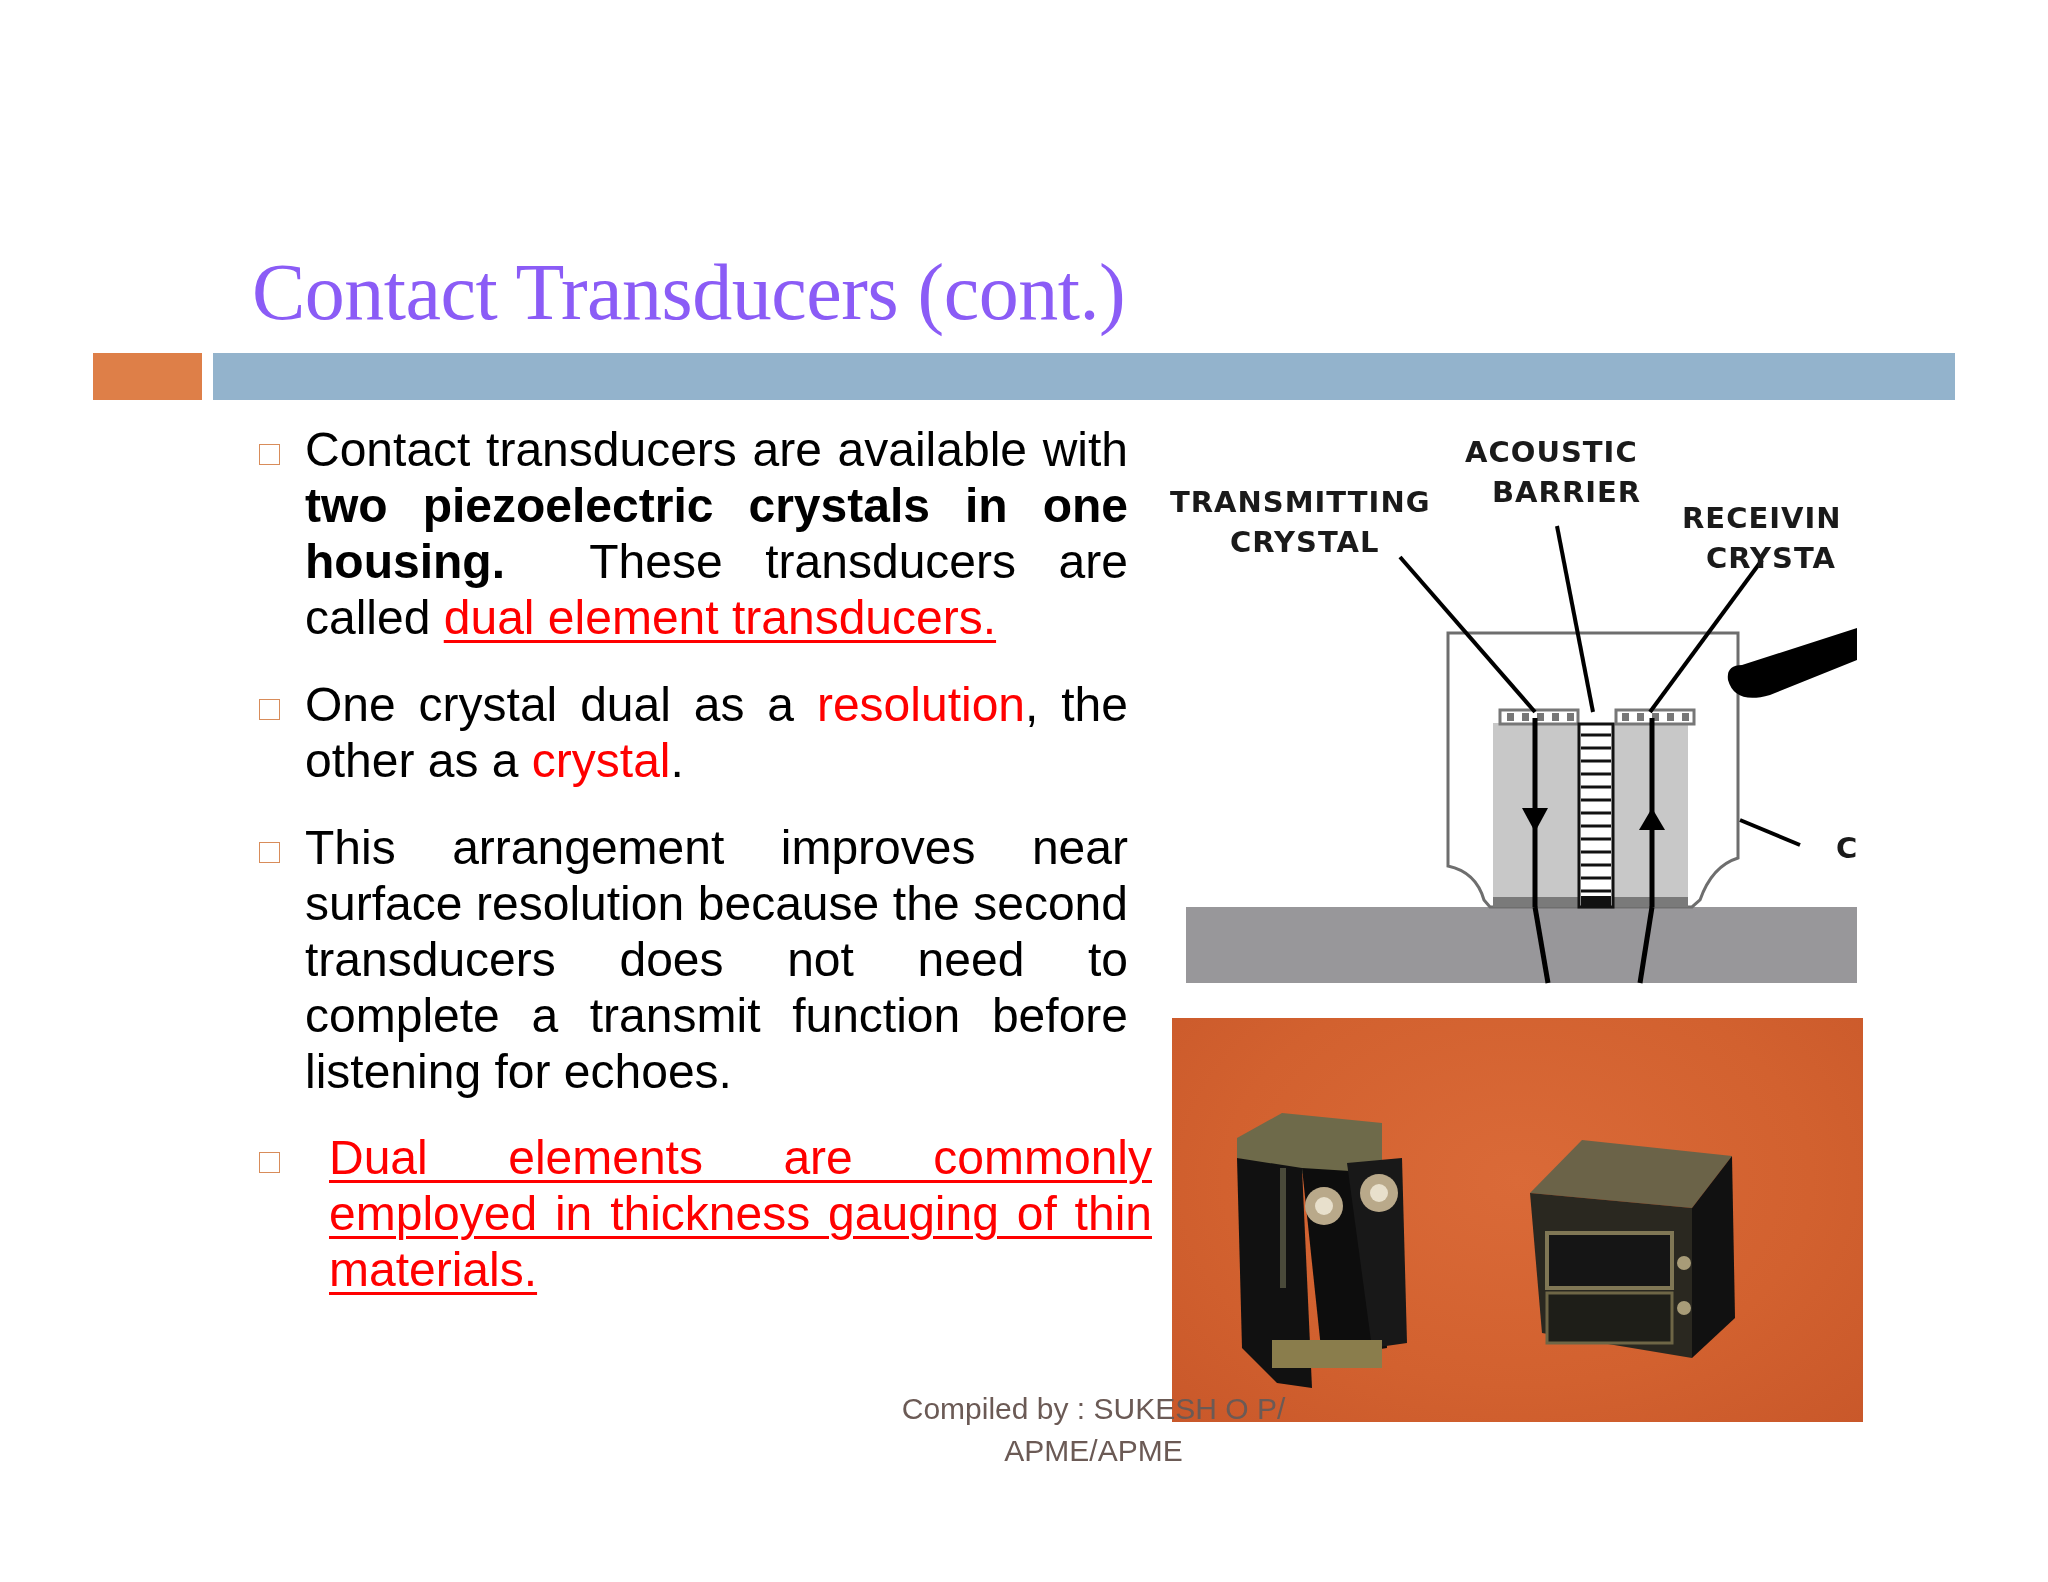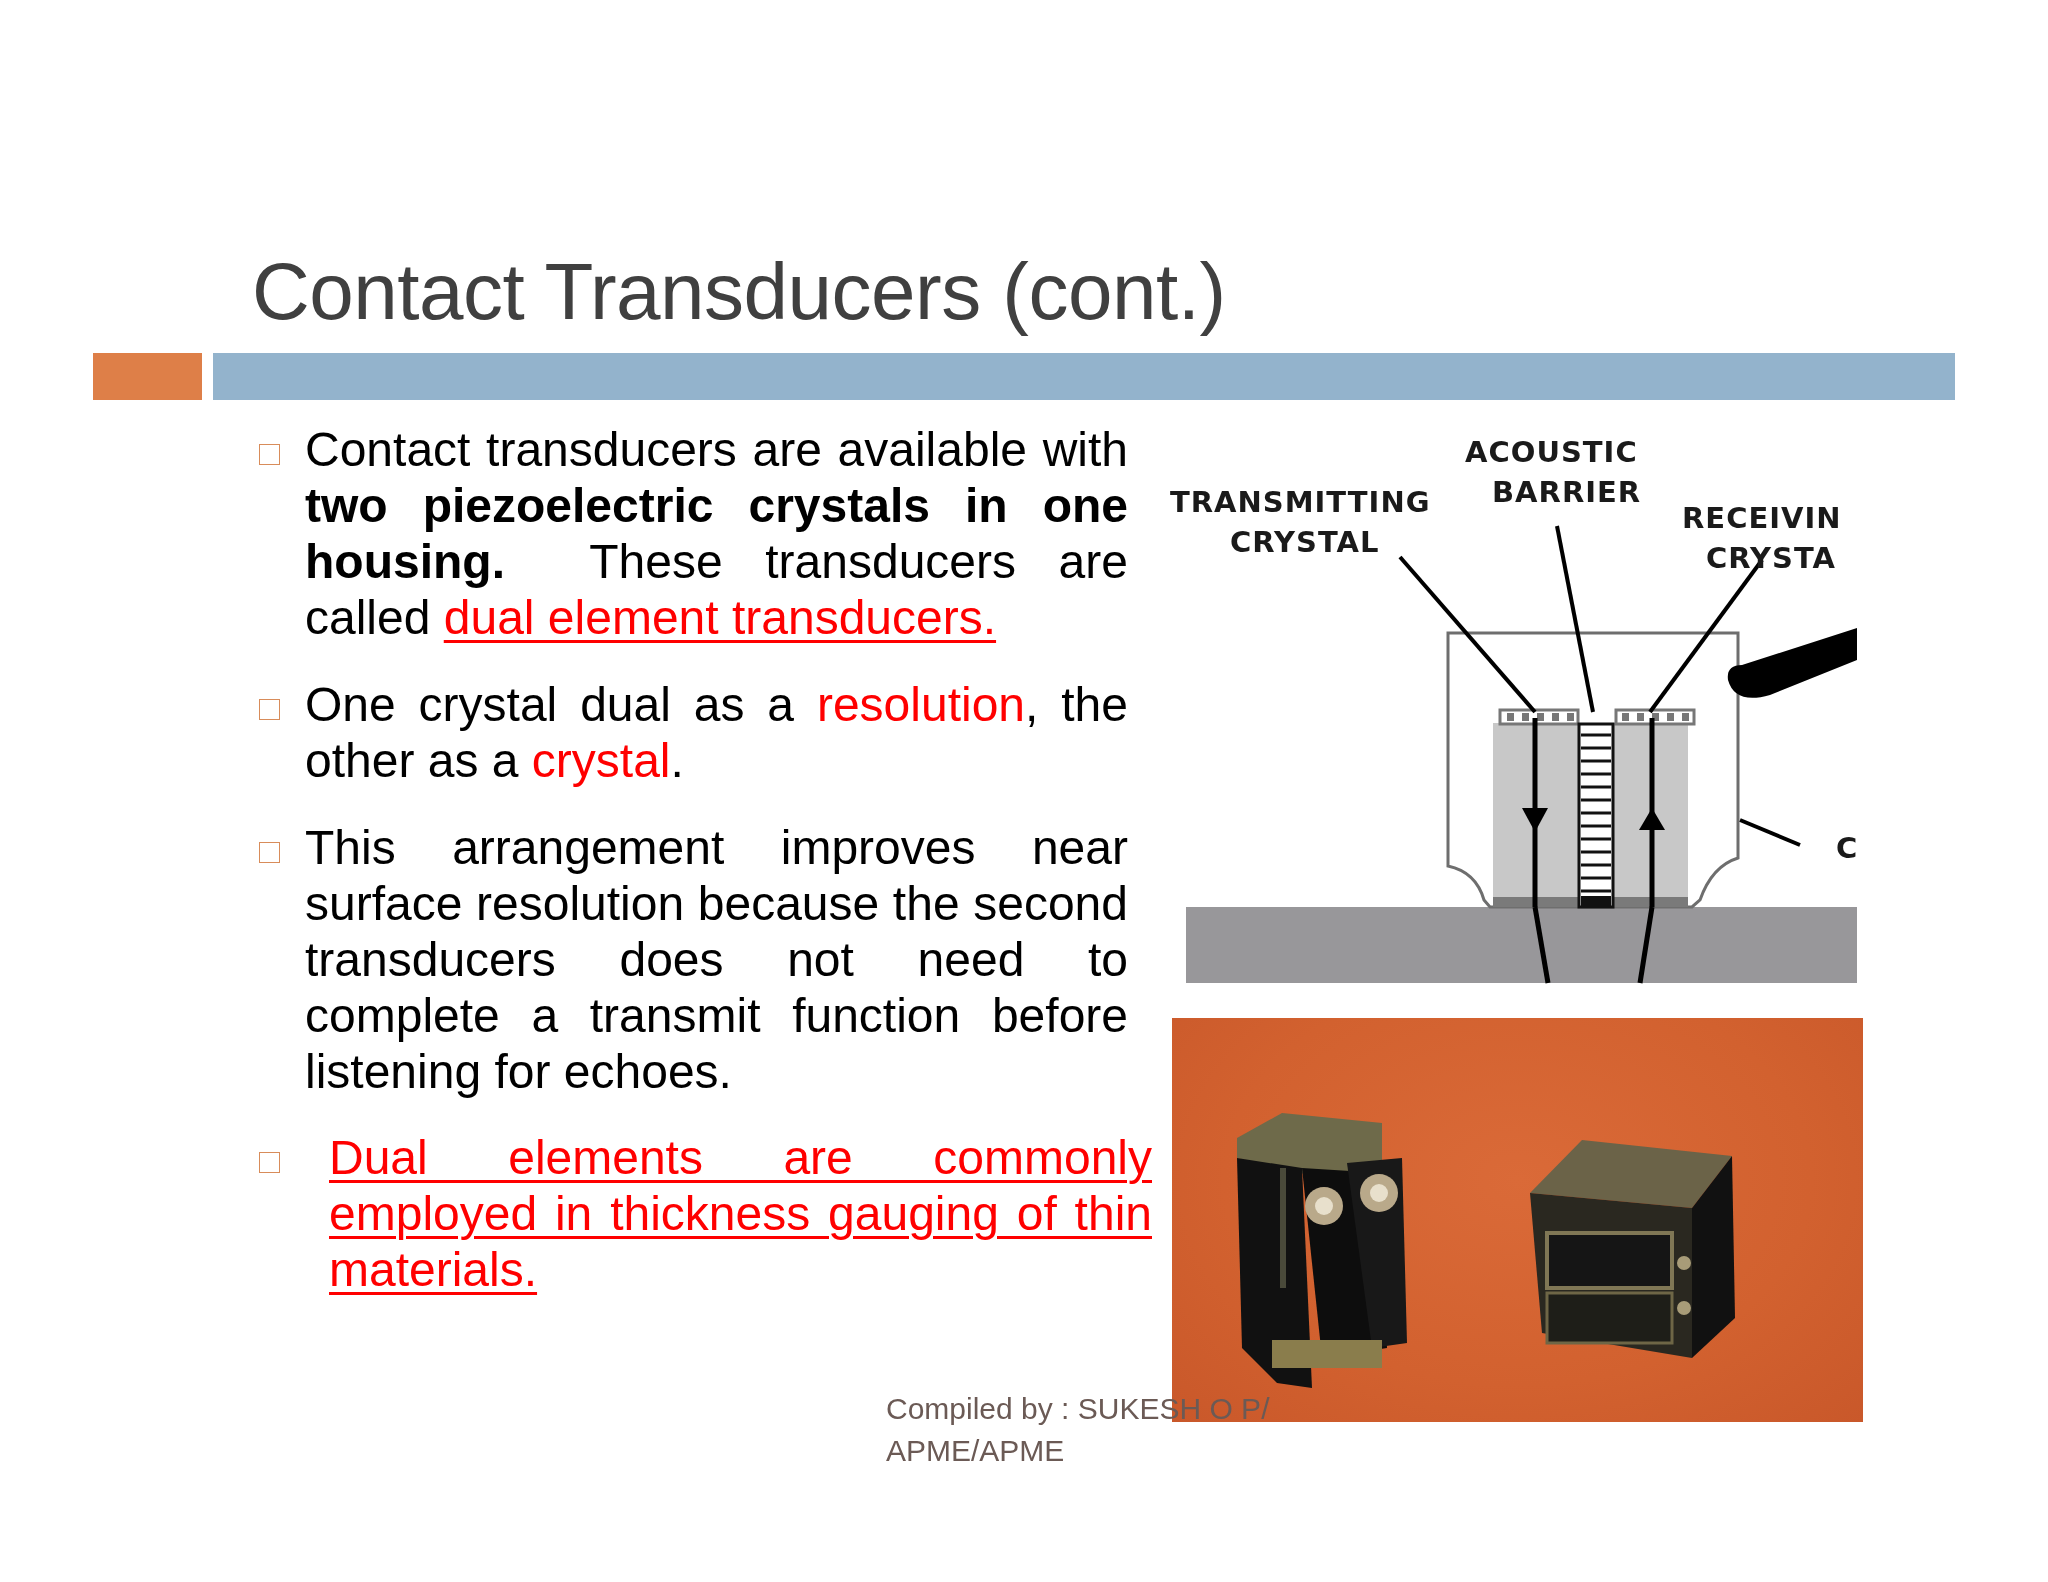--- a/index.html
+++ b/index.html
@@ -1,36 +1,36 @@
 <!DOCTYPE html>
 <html><head>
 <meta charset="utf-8">
 <style>
   html, body { margin:0; padding:0; }
   body { width:2048px; height:1582px; background:#ffffff; position:relative; overflow:hidden;
          font-family:"DejaVu Sans", sans-serif; }
   .slide { position:absolute; left:0; top:0; width:2048px; height:1582px; background:#fff; }
-  .title { position:absolute; left:252px; top:244px; font-size:80px; color:#404040; white-space:nowrap;
-           font-family:Liberation Sans, sans-serif; letter-spacing:-0.5px; line-height:96px; }
+  .title { position:absolute; left:252px; top:244px; font-size:80px; color:#8b5cf6; white-space:nowrap;
+           font-family:Liberation Serif, serif; letter-spacing:-0.5px; line-height:96px; }
   .bar-orange { position:absolute; left:93px; top:353px; width:109px; height:47px; background:#DE7F48; }
   .bar-blue { position:absolute; left:213px; top:353px; width:1742px; height:47px; background:#93B3CC; }
   .bullets { position:absolute; left:0; top:0; }
   .bullet { position:absolute; left:259px; width:869px; }
   .bullet .box { position:absolute; left:0; width:19px; height:19px; border:1.5px solid #D88C5A; background:#fff; }
   .bullet .txt { position:absolute; left:46px; width:823px; font-family:"Liberation Sans", sans-serif;
                  font-size:48px; line-height:56px; color:#000; text-align:justify; text-align-last:left; }
   .red { color:#ff0000; }
   .u { text-decoration:underline; text-decoration-thickness:3px; text-underline-offset:6px; }
   b { font-weight:bold; }
   .diagram { position:absolute; left:0; top:0; width:2048px; height:1582px; pointer-events:none; }
   .diagram .lbl { font-family:"DejaVu Sans", sans-serif; font-weight:bold; font-size:29px; fill:#1a1a1a; letter-spacing:1px; }
   .photo { position:absolute; left:1172px; top:1018px; width:691px; height:404px; overflow:hidden;
            background:radial-gradient(ellipse at 50% 40%, #DA6A38 0%, #D2612F 60%, #C9582A 100%); }
   .footer { position:absolute; left:886px; top:1388px; width:415px; font-family:"Liberation Sans", sans-serif;
-            font-size:30px; line-height:42px; color:#6B5A55; text-align:left; }
+            font-size:30px; line-height:42px; color:#6B5A55; text-align:center; }
   .footer .l1 { display:block; white-space:nowrap; }
   .footer .l2 { display:block; }
   .pagenum { position:absolute; left:1600px; top:1408px; font-family:"Liberation Sans", sans-serif;
              font-size:30px; font-weight:bold; color:#ffffff; height:14px; overflow:hidden; line-height:40px; }
 </style>
 </head>
 <body>
 
 <div class="slide">
 

